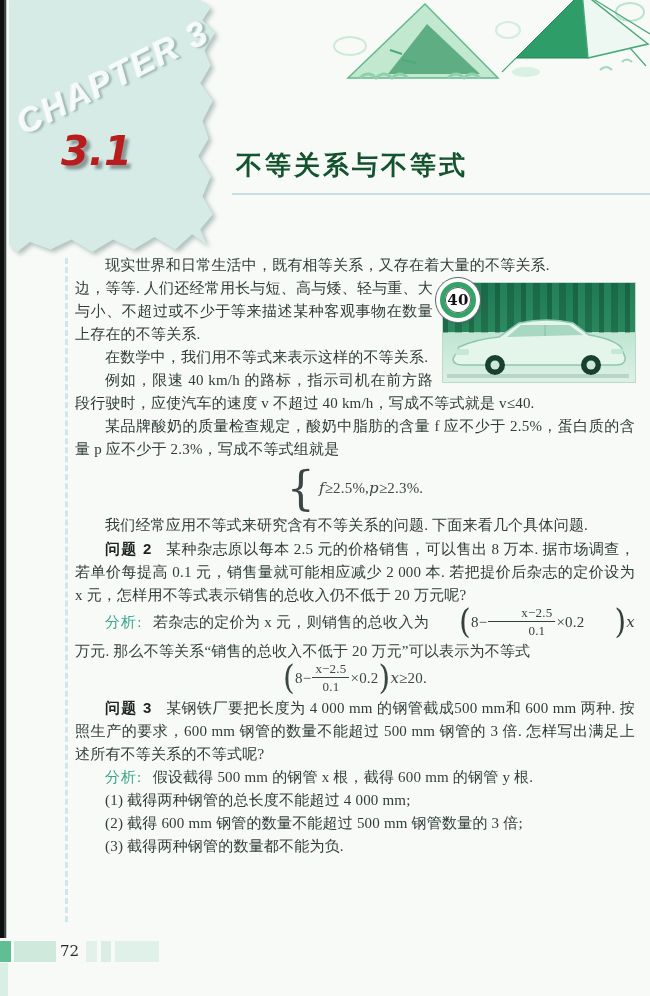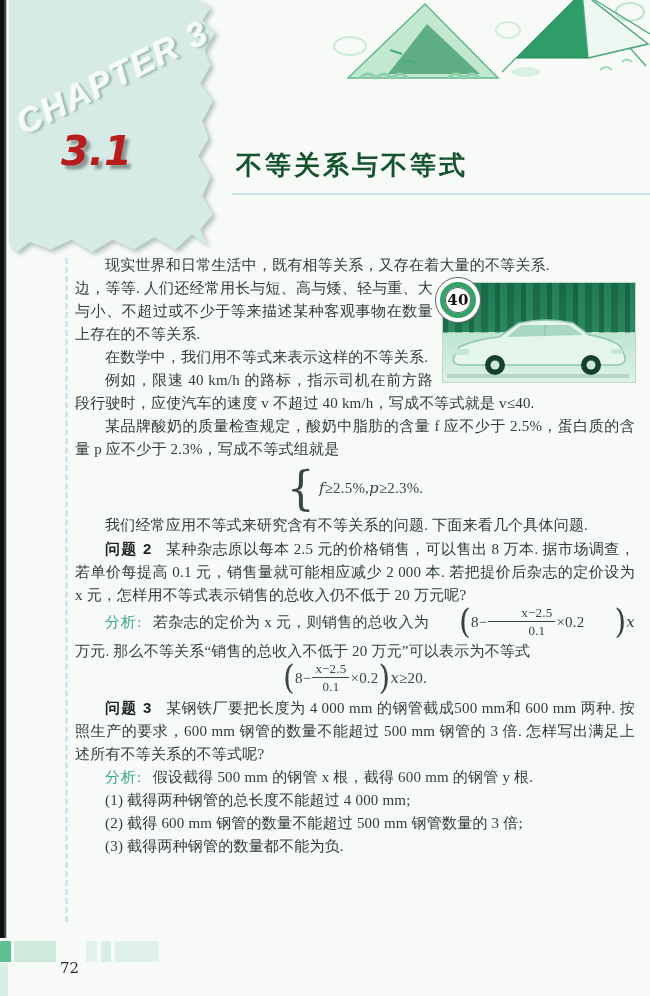--- a/index.html
+++ b/index.html
@@ -79,21 +79,21 @@
   .analysis{color:#33403d;}
   
   .footer{position:absolute;left:0;top:941px;height:22px;width:100%;
     font-family:"DejaVu Serif",serif;}
   .fb{position:absolute;top:0;height:21px;}
   .fb1{left:0;width:11px;background:#5fbe93;}
   .fb2{left:14px;width:42px;background:#cfeadd;}
   .fb3{left:86px;width:11px;background:#e2f2ea;}
   .fb4{left:101px;width:10px;background:#daeee5;}
   .fb5{left:115px;width:44px;background:#e0f1e9;}
-  .page-num{position:absolute;left:60px;top:18px;font-size:15px;color:#2b2b2b;}
+  .page-num{position:absolute;left:60px;top:1px;font-size:15px;color:#2b2b2b;}
   .bottom-sliver{position:absolute;left:0;top:963px;width:8px;height:33px;background:#d9efe5;}
 </style>
 </head>
 <body>
 
 <div class="page">
 
   <div class="left-strip"></div>
 
   <svg class="tents" width="320" height="86" viewBox="0 0 320 86">

